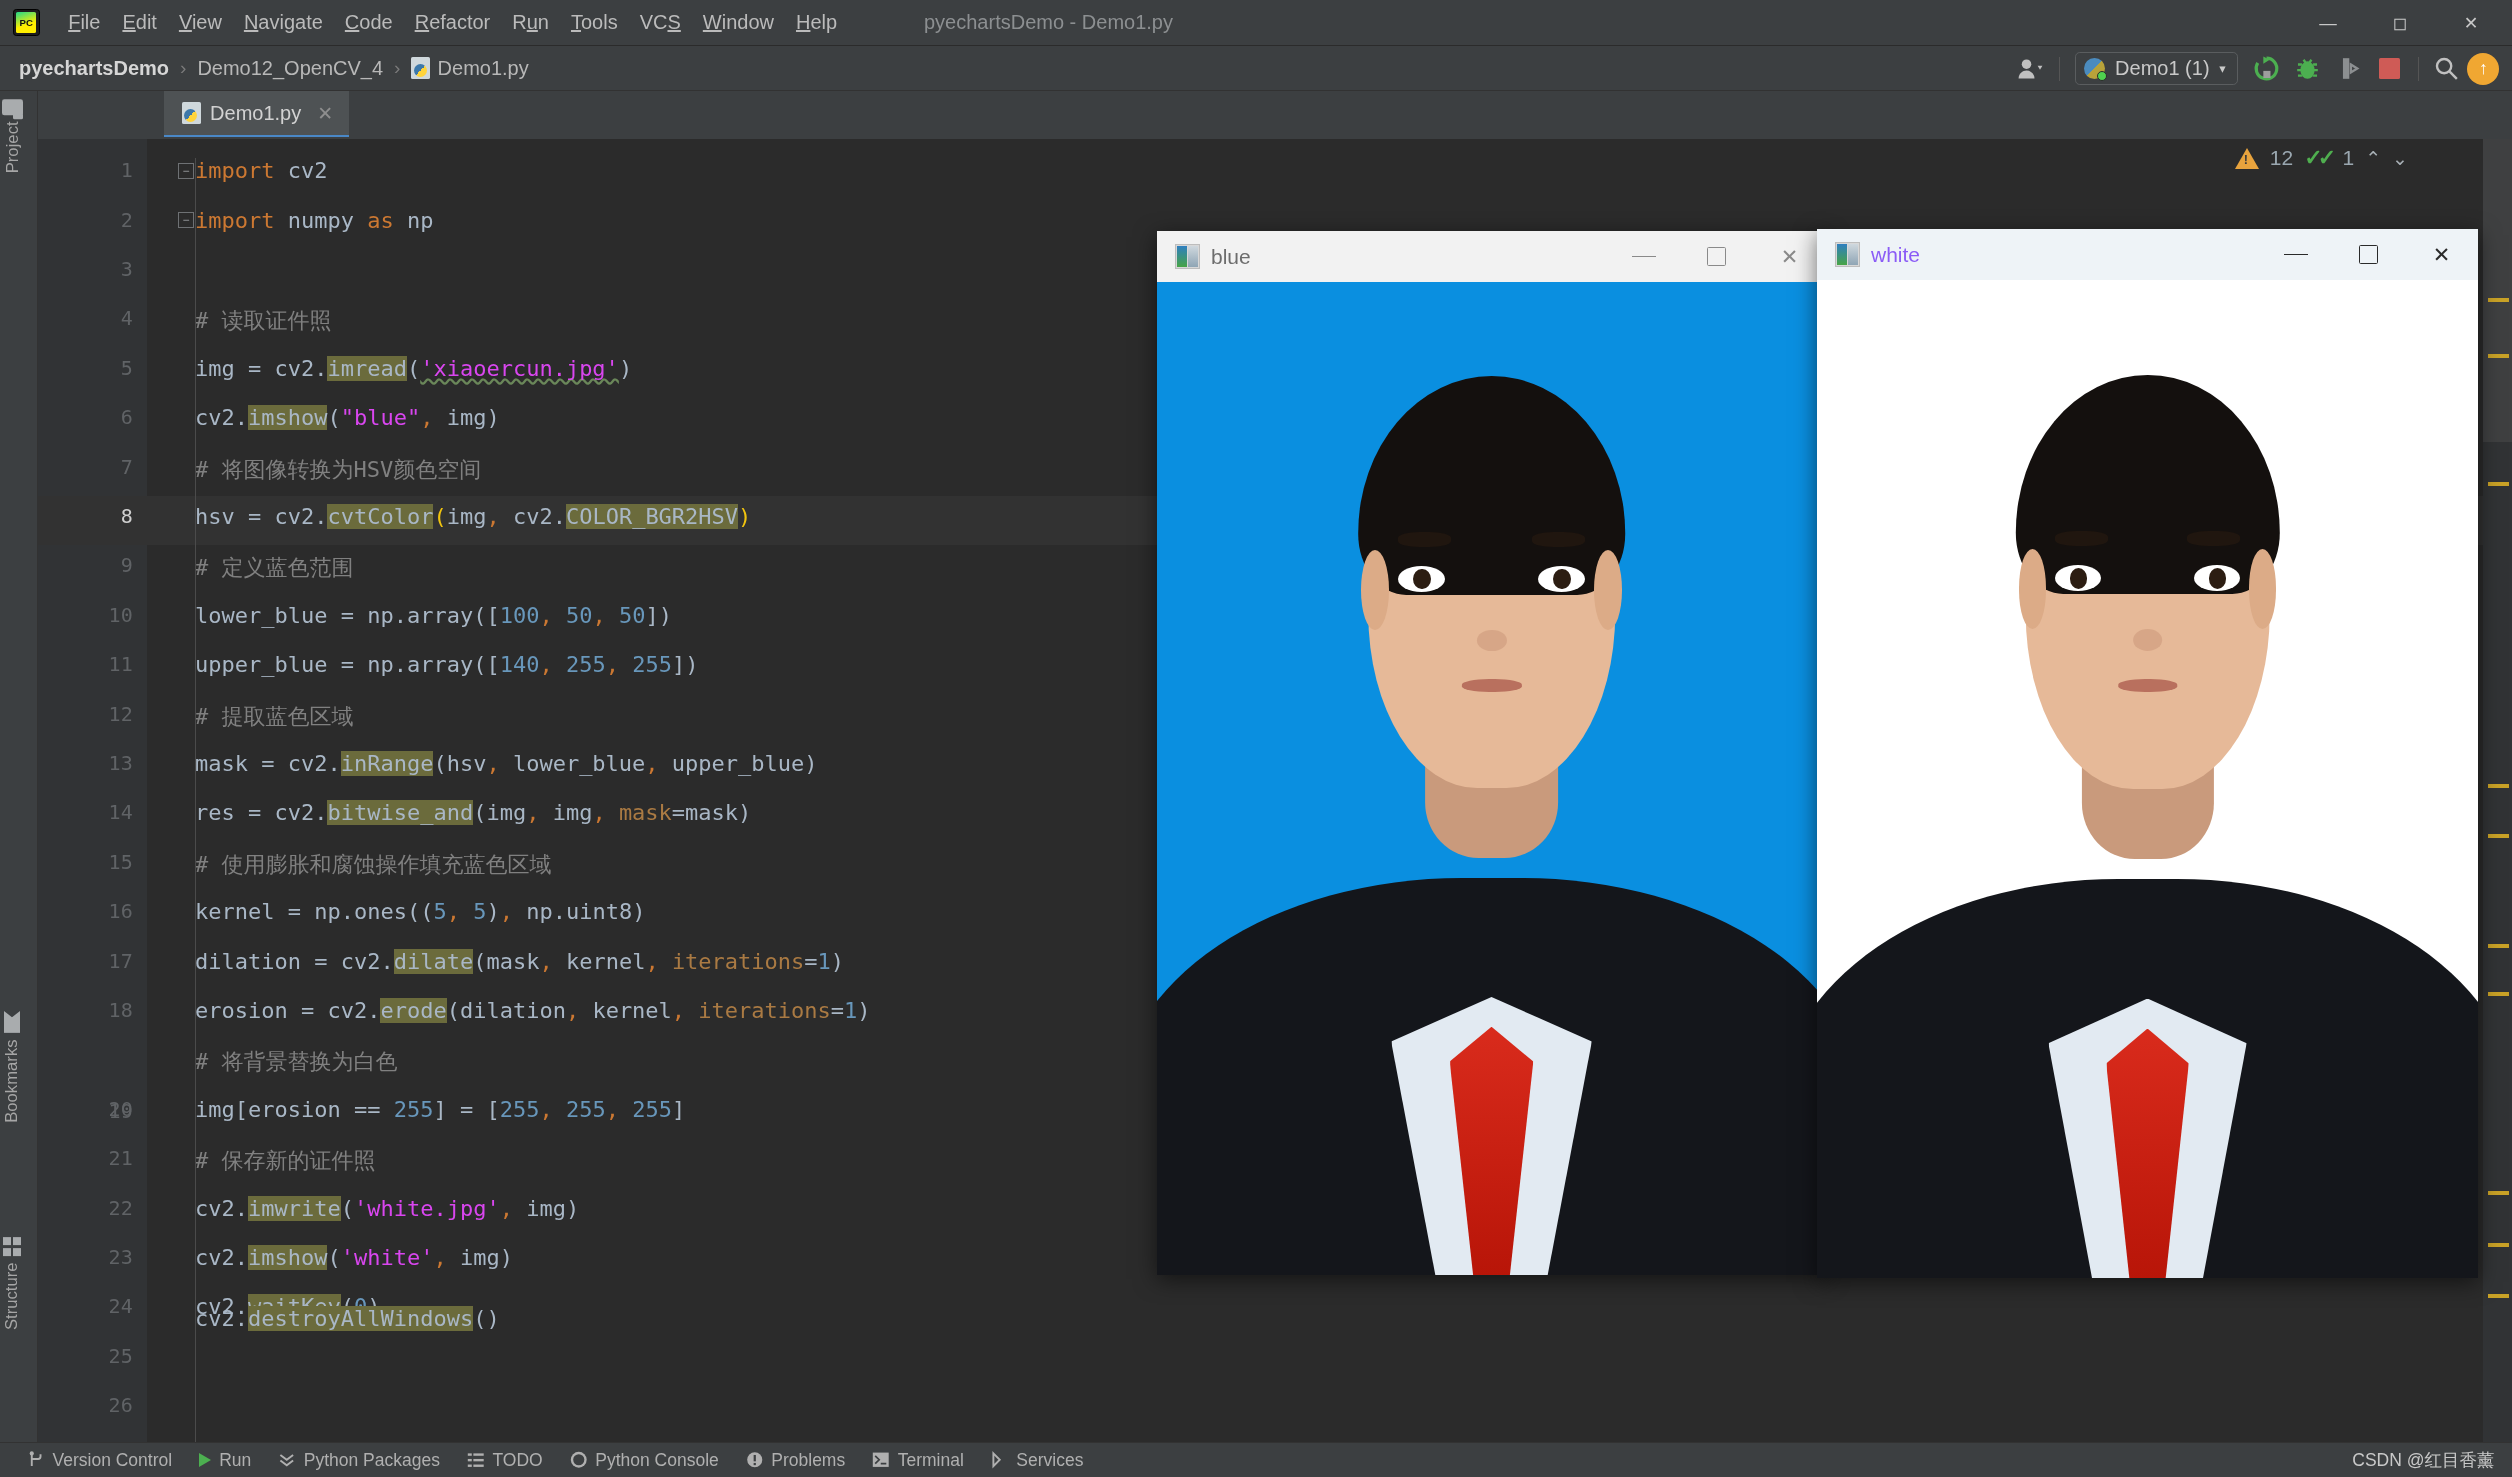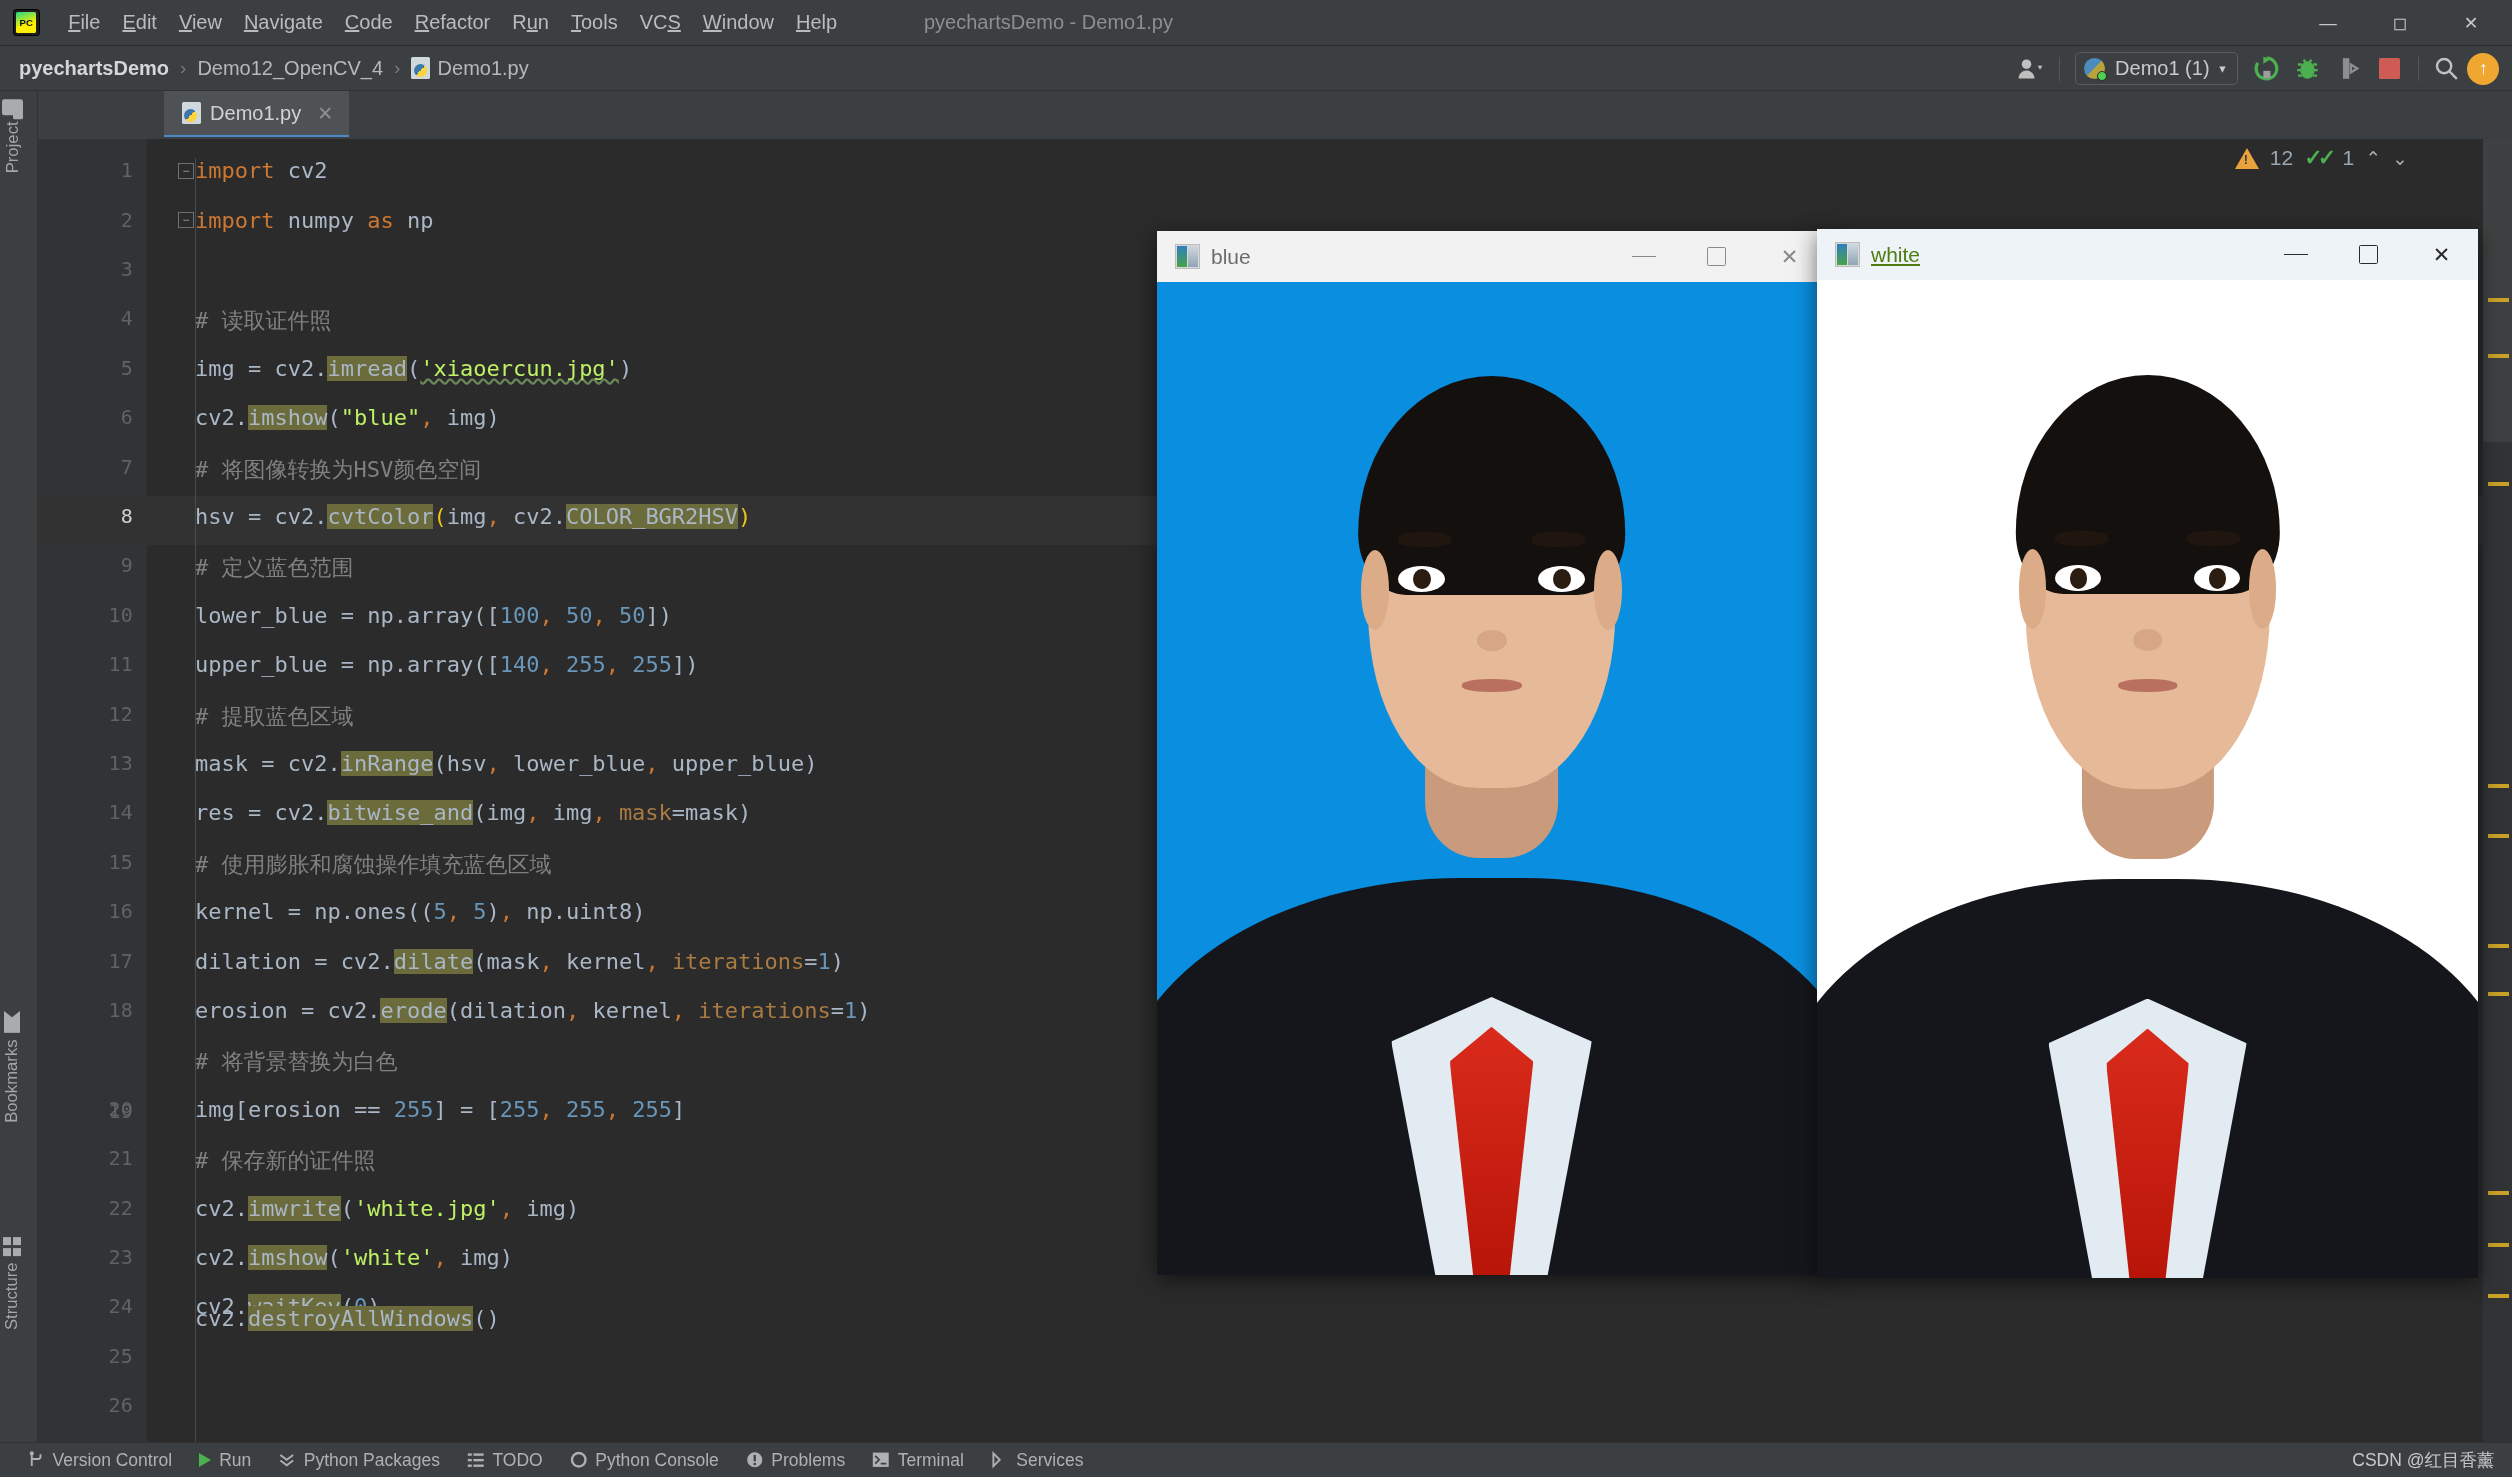--- a/index.html
+++ b/index.html
@@ -158,21 +158,21 @@
   }
   .code-area { position: absolute; top: 0; left: 109px; right: 0; bottom: 0; }
   .cur-line-bg { position: absolute; left: 0; right: 0; background: #323232; }
   .indent-guide { position: absolute; left: 48px; width: 0.8px; background: #4b4b4b; }
   .code-line {
     position: absolute; left: 48px; white-space: pre;
     font-family: "DejaVu Sans Mono", monospace; font-size: 22px;
     color: #a9b7c6; letter-spacing: 0px;
   }
   .k  { color: #cc7832; }            
-  .s  { color: #bef264; }            
+  .s  { color: #d946ef; }            
   .n  { color: #6897bb; }            
   .c  { color: #808080; }            
   .kw { color: #aa7a43; }            
   .hl { background: #6b6b3c; }       
   .br { color: #f1c40f; }            
   .sq { text-decoration: underline wavy #6a8759; text-decoration-skip-ink: none; }
 
   
   .inspect {
     position: absolute; top: 6.4px; right: 104px; display: flex; align-items: center; gap: 11px;
@@ -199,21 +199,21 @@
   .cvtitle.inactive { background: #f2f2f2; }
   .cvtitle.active { background: #eef3f7; }
   .cv-appico {
     width: 25.5px; height: 25.5px; margin-left: 17.5px; margin-right: 11px; position: relative;
     background: #d8d8d8; border: 0.8px solid #bdbdbd;
   }
   .cv-appico::before { content:""; position:absolute; left:1.6px; top:1.6px; width:9.6px; height:21px; background:linear-gradient(180deg,#2f7fc0,#47a447); }
   .cv-appico::after  { content:""; position:absolute; left:12.7px; top:1.6px; width:9.6px; height:21px; background:linear-gradient(180deg,#cfd8de,#8fa5b5); }
   .cv-title-text { font-size: 21px; }
   .cvtitle.inactive .cv-title-text { color: #6d6d6d; }
-  .cvtitle.active   .cv-title-text { color: #4d7c0f; text-decoration: underline; }
+  .cvtitle.active   .cv-title-text { color: #8b5cf6; }
   .cv-btns { position: absolute; right: 0; top: 0; height: 51px; display: flex; align-items: center; }
   .cv-btn { width: 73px; height: 51px; display: flex; align-items: center; justify-content: center; font-size: 21px; }
   .cvtitle.inactive .cv-btn { color: #8a8a8a; }
   .cvtitle.active   .cv-btn { color: #2a2a2a; }
   .cv-min { width: 24px; height: 1.6px; background: currentColor; }
   .cv-max { width: 19px; height: 19px; border: 1.6px solid currentColor; border-radius: 1.6px; }
 
   .cvbody { position: relative; overflow: hidden; }
   .cvbody.blue  { background: #0a8fe0; }
   .cvbody.white { background: #ffffff; }

